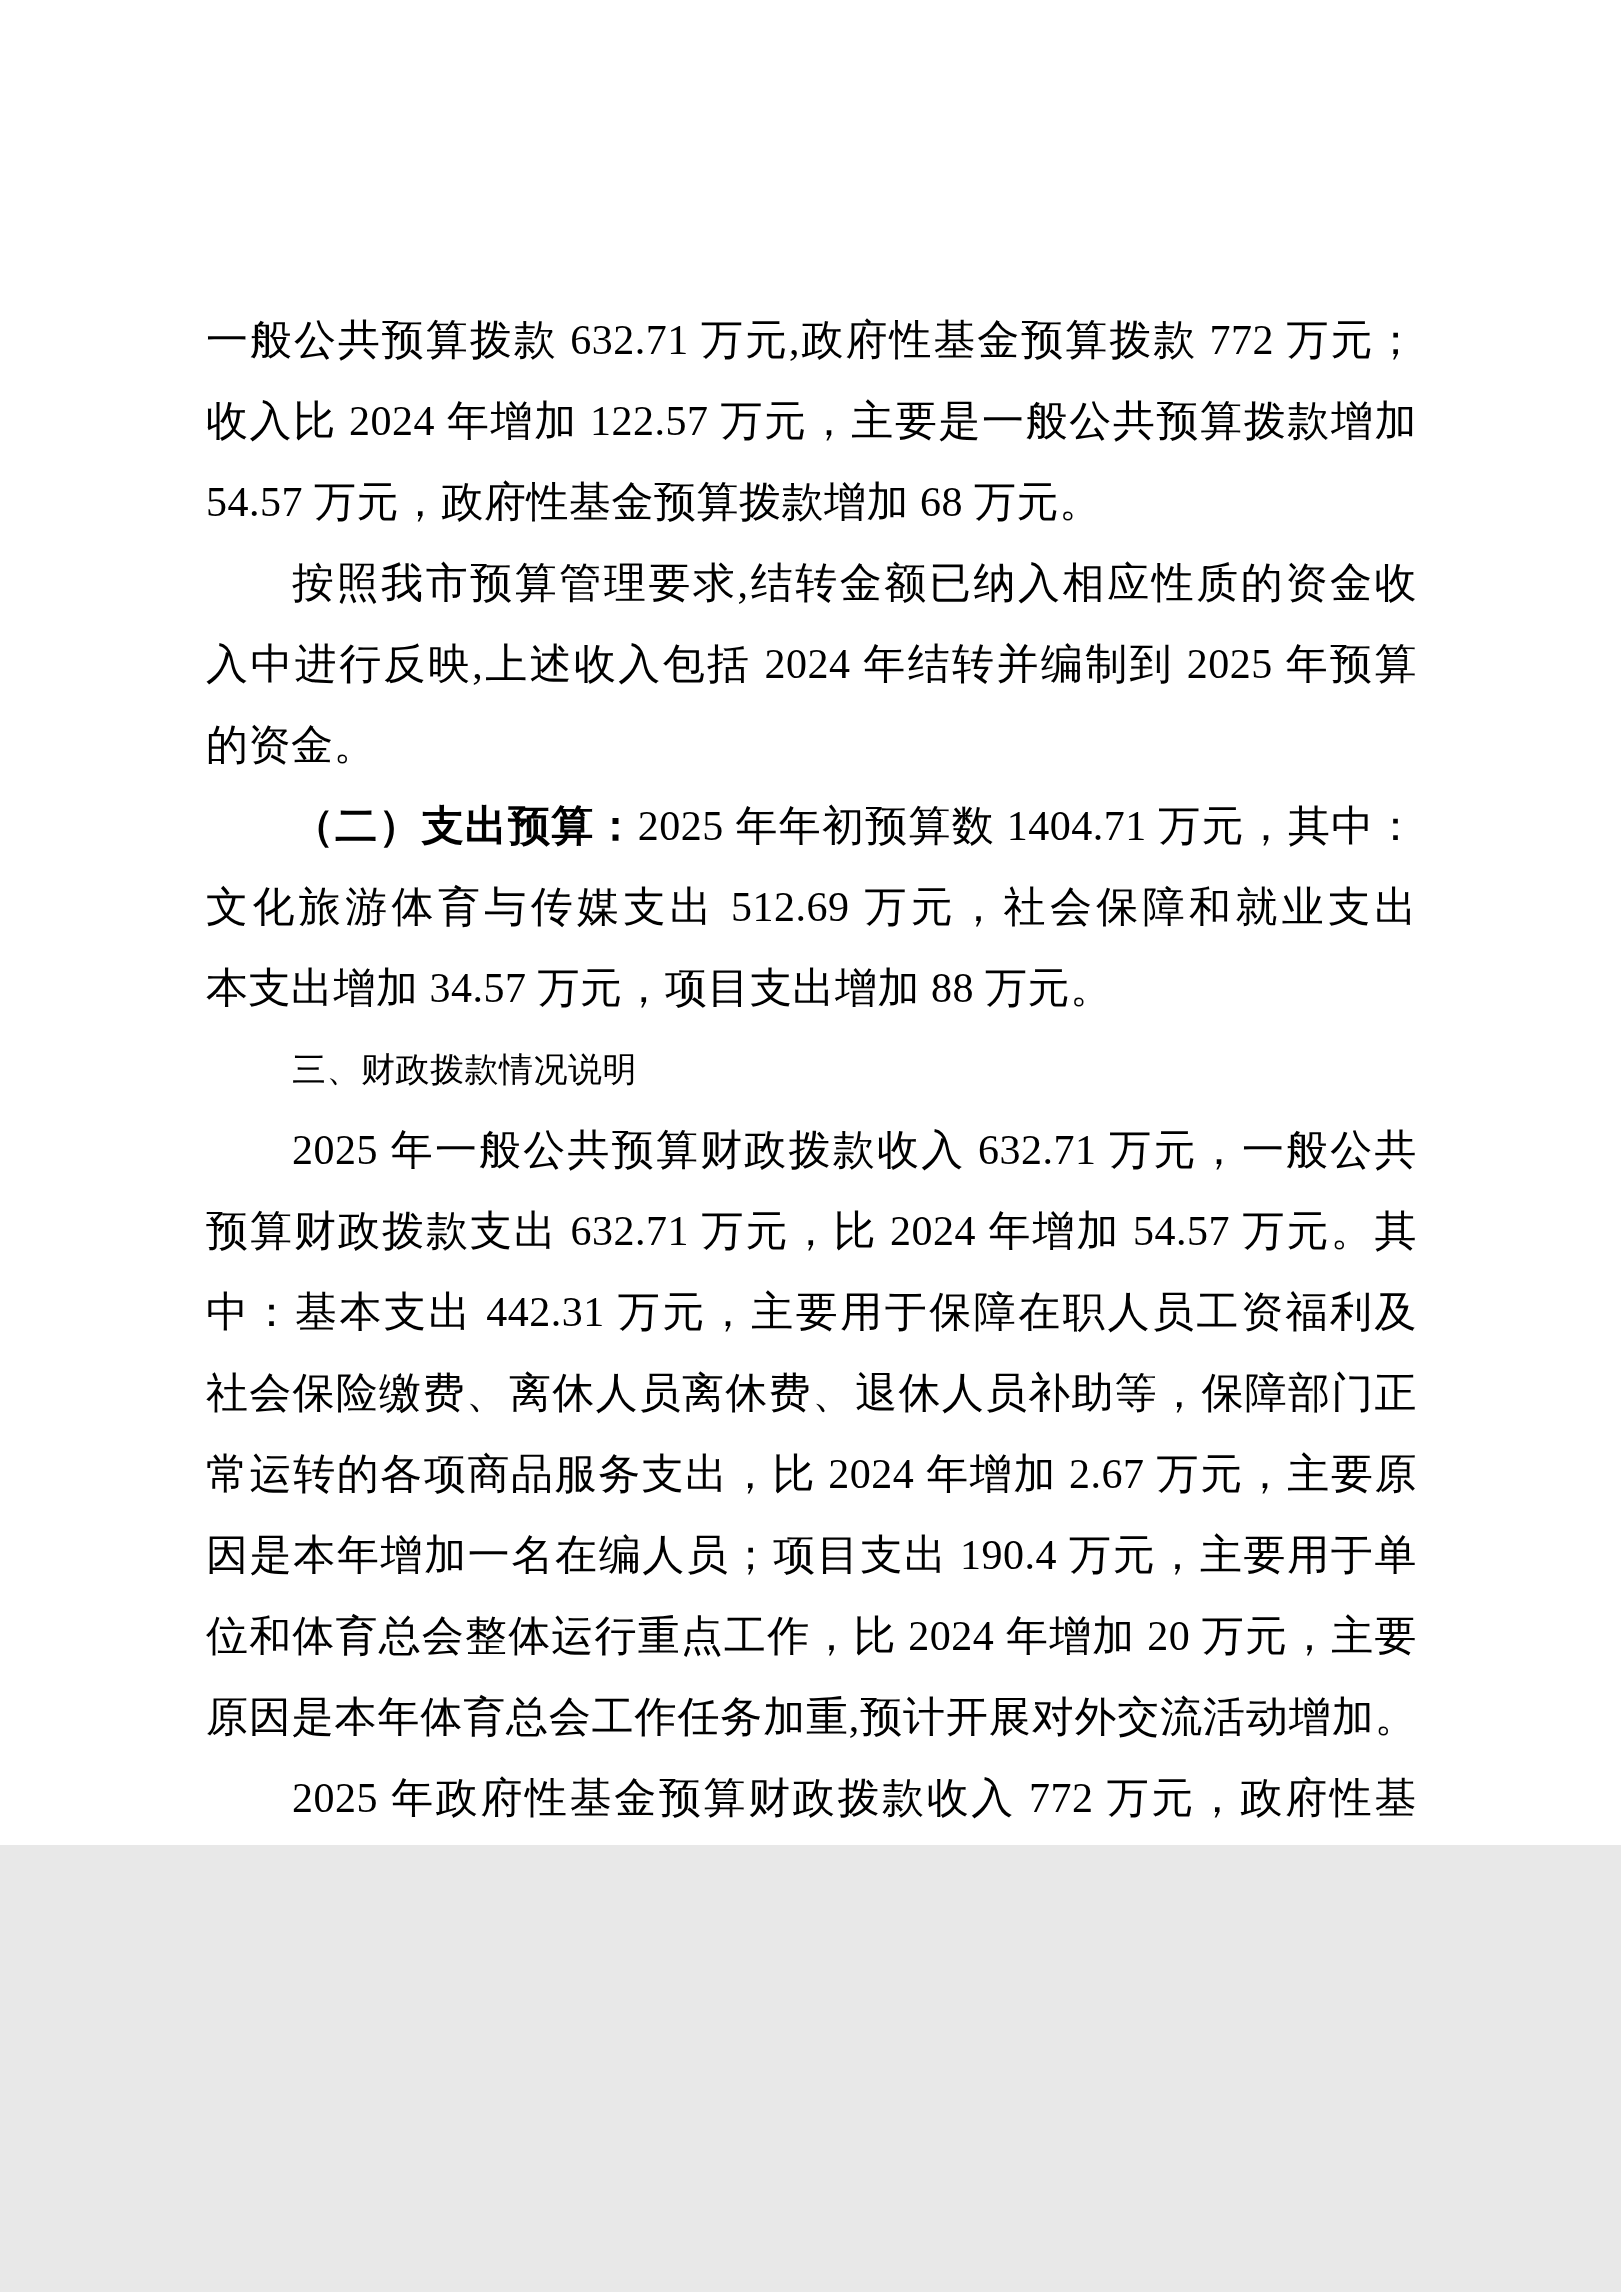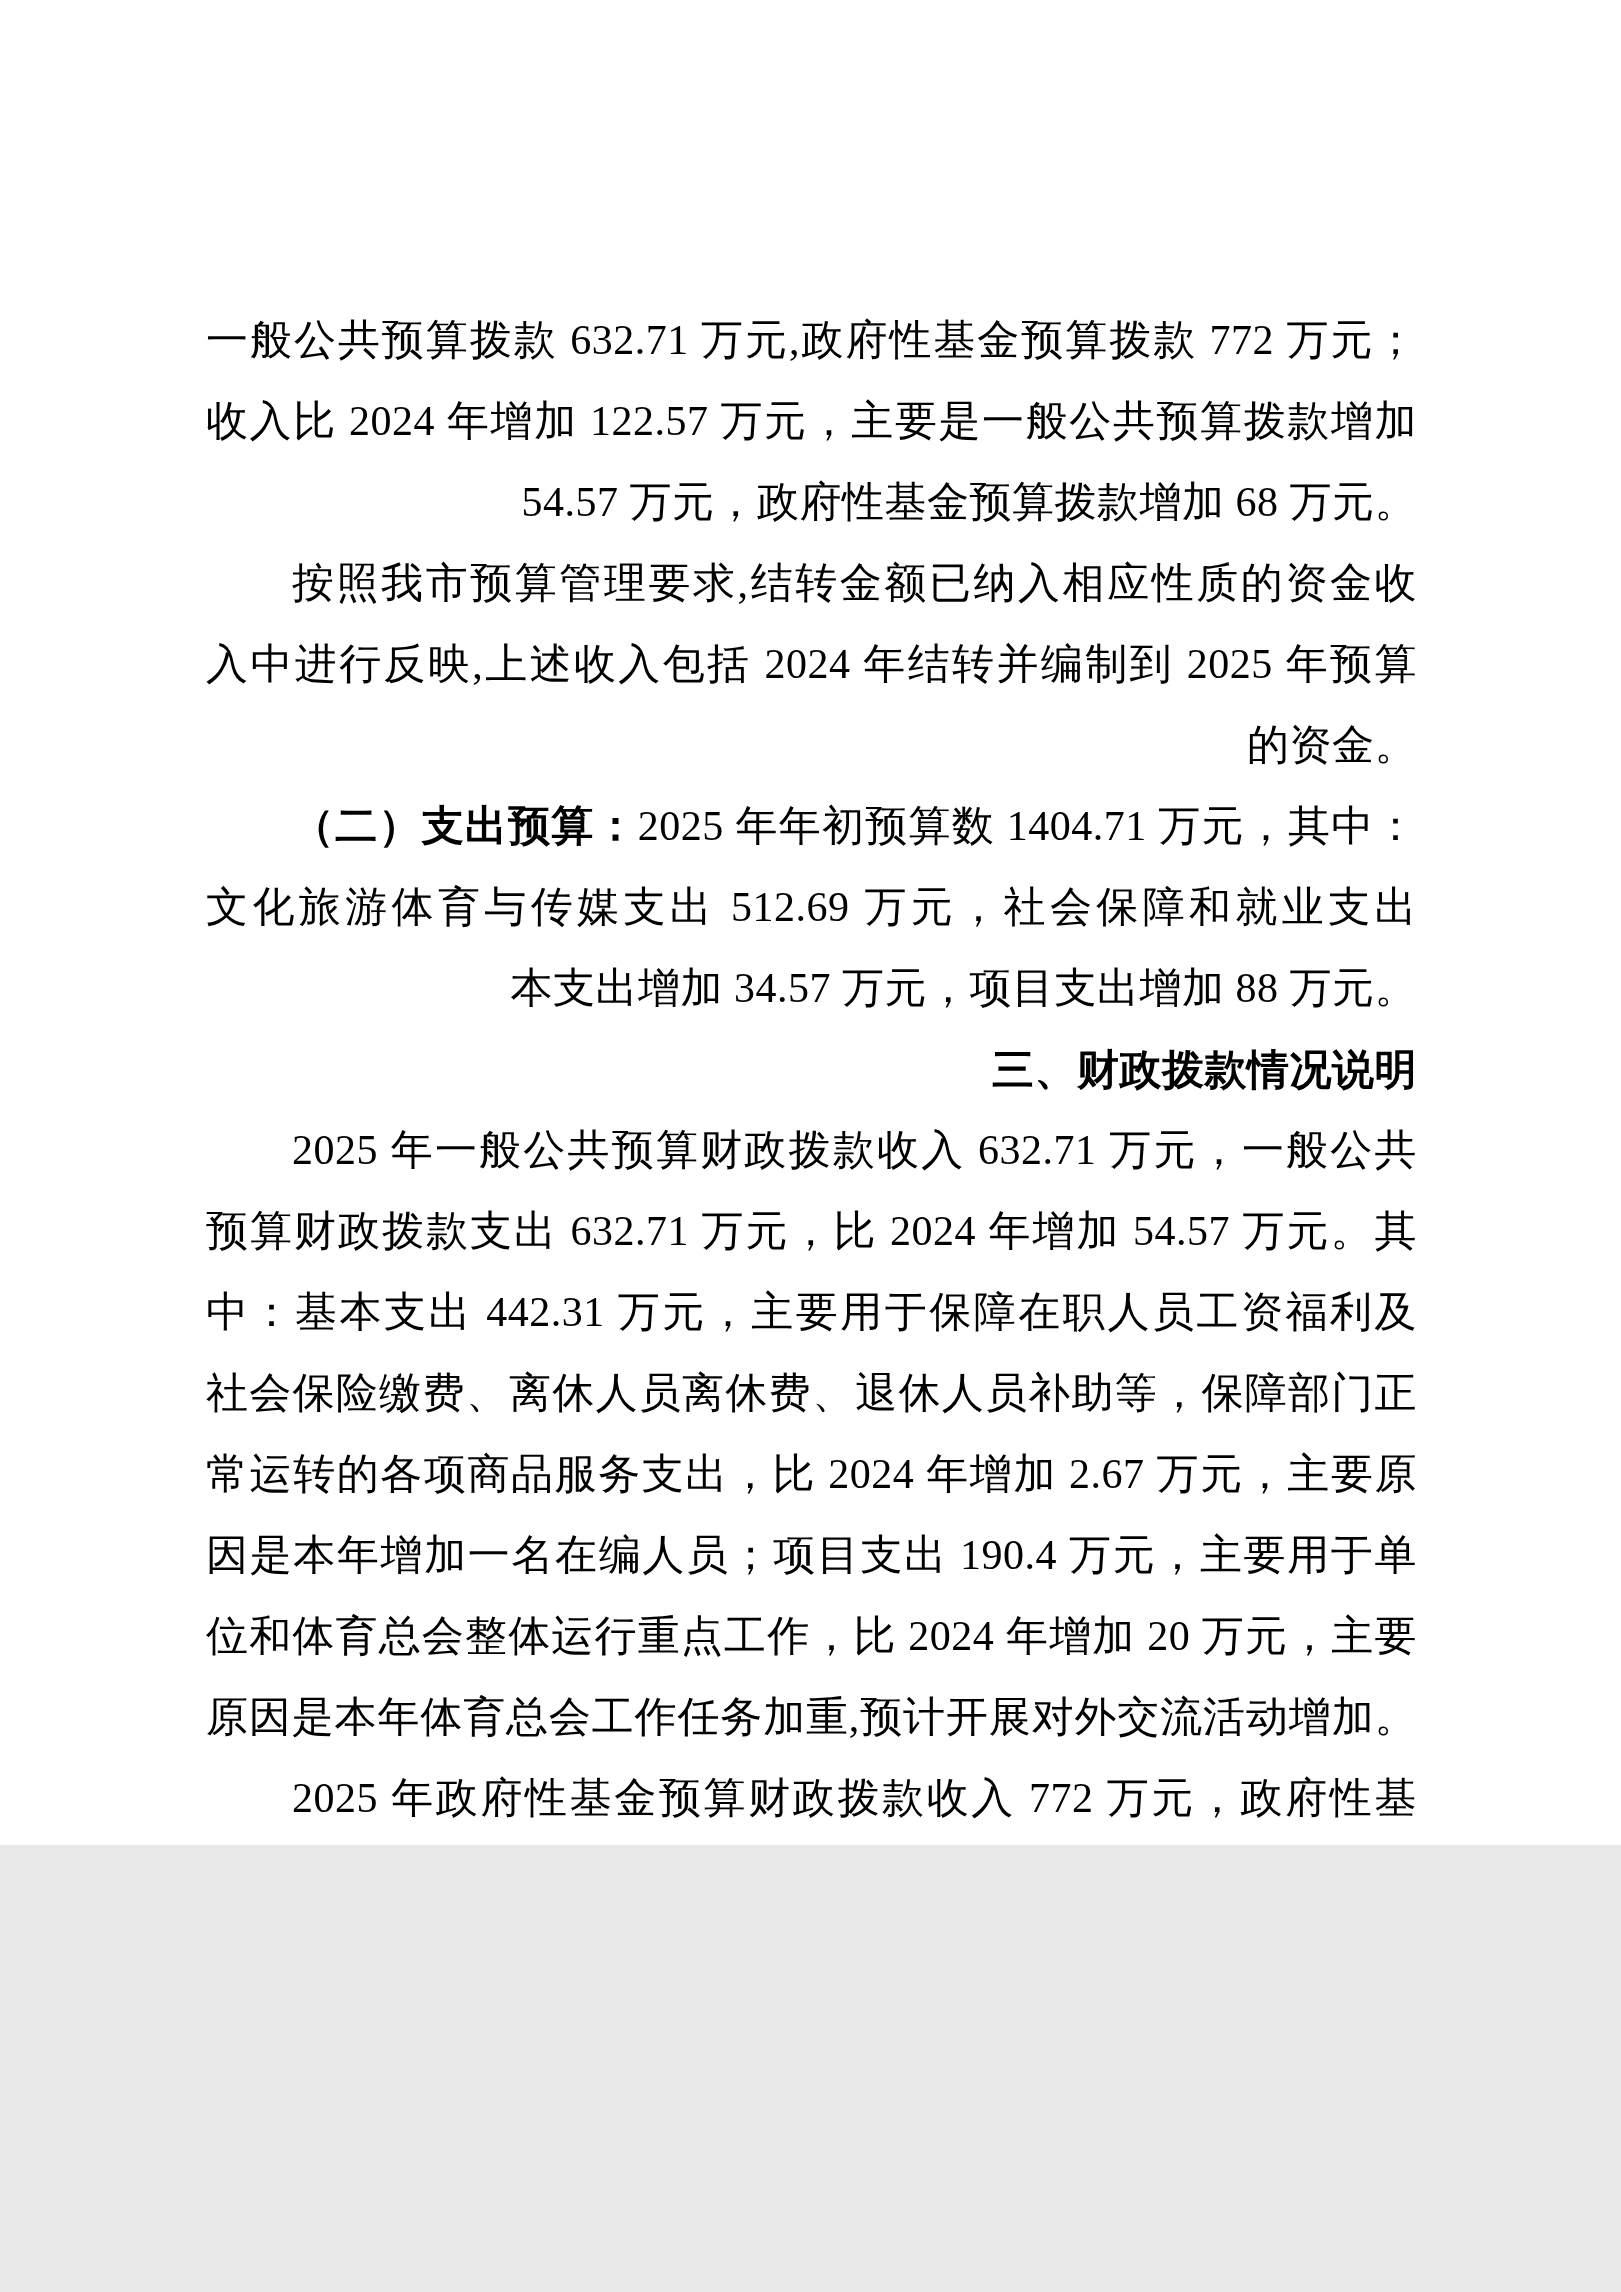--- a/index.html
+++ b/index.html
@@ -21,34 +21,34 @@
     left: 206px;
     top: 300px;
     width: 1211px;
   }
   .line {
     height: 81px;
     line-height: 81px;
     font-size: 42px;
     letter-spacing: 0.5px;
     overflow: hidden;
-    text-align: right;
+    text-align: left;
   }
   .line.justify {
     text-align: justify;
     text-align-last: justify;
     text-justify: inter-ideograph;
   }
   .line.indent {
     text-indent: 86px;
   }
   .line.heading {
     font-family: "Liberation Sans", "DejaVu Sans", sans-serif;
-    font-weight: bold;
-    font-size: 42px;
+    font-weight: normal;
+    font-size: 34px;
   }
   .lead {
     font-weight: bold;
   }
   .page-footer {
     position: absolute;
     left: 206px;
     top: 2025px;
     height: 80px;
     line-height: 80px;

